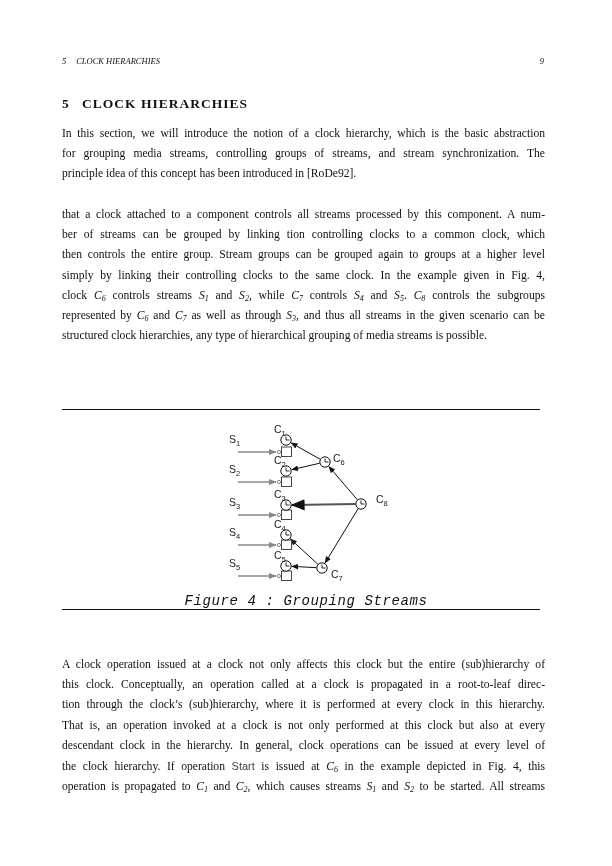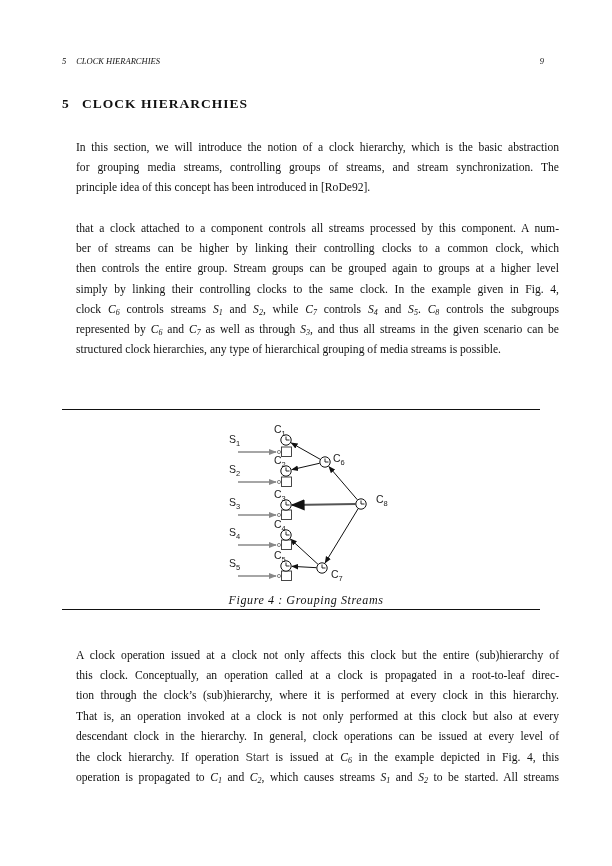--- a/index.html
+++ b/index.html
@@ -6,34 +6,34 @@
   body { width: 612px; height: 866px; position: relative; overflow: hidden;
          font-family: "Liberation Serif", "DejaVu Serif", serif; color: #111; }
   .running-head { position: absolute; top: 56px; left: 62px; width: 482px;
                   font-size: 8.5px; font-style: italic; }
   .running-head .sec { display: inline-block; width: 12px; font-style: italic; }
   .running-head .pg { position: absolute; right: 0; top: 0; font-style: italic; }
   .section-title { position: absolute; top: 96px; left: 62px; font-size: 13.5px;
                    font-weight: bold; letter-spacing: 1px; }
   .section-title .num { display: inline-block; width: 20px; }
   .para { position: absolute; left: 62px; width: 483px; font-size: 11.6px;
-          line-height: 20.2px; text-align: justify; margin: 14px; }
+          line-height: 20.2px; text-align: justify; margin: 0; }
   .para .line { display: block; text-align: justify; text-align-last: justify; white-space: nowrap; }
   .para .line.last { text-align-last: left; }
   .m { font-style: italic; }
   .m sub { font-size: 8px; vertical-align: -2px; line-height: 0; }
   .sc { font-style: italic; font-size: 9px; letter-spacing: 0.3px; }
   .sc .cap { font-size: 11px; }
   .code { font-family: Liberation Sans, sans-serif; font-size: 11px; color: #444; }
   .bold { font-weight: normal; }
   .rule { position: absolute; left: 62px; width: 478px; height: 0; border-top: 1.3px solid #111; }
   .figure { position: absolute; left: 0; top: 0; width: 612px; height: 866px; pointer-events: none; }
   .figure svg { position: absolute; left: 0; top: 0; }
   .caption { position: absolute; top: 593px; left: 0; width: 612px; text-align: center;
-             font-size: 12px; font-style: italic; letter-spacing: 0.6px; }
+             font-size: 14px; font-style: italic; letter-spacing: 0.6px; font-family: Liberation Mono, monospace; }
   .fig-label { font-family: "Liberation Sans", "DejaVu Sans", sans-serif; font-size: 10.5px; fill: #222; }
   .fig-sub { font-size: 7.5px; }
 </style>
 </head>
 <body>
 
 <div class="running-head">
   <span class="sec">5</span>
   <span>CLOCK HIERARCHIES</span>
   <span class="pg">9</span>
@@ -44,21 +44,21 @@
 </div>
 
 <p class="para" style="top:124px">
   <span class="line">In this section, we will introduce the notion of a clock hierarchy, which is the basic abstraction</span>
   <span class="line">for grouping media streams, controlling groups of streams, and stream synchronization. The</span>
   <span class="line last">principle idea of this concept has been introduced in [RoDe92].</span>
 </p>
 
 <p class="para" style="top:205px">
   <span class="line">that a clock attached to a component controls all streams processed by this component. A num-</span>
-  <span class="line">ber of streams can be higher by linking their controlling clocks to a common clock, which</span>
+  <span class="line">ber of streams can be grouped by linking tion controlling clocks to a common clock, which</span>
   <span class="line">then controls the entire group. Stream groups can be grouped again to groups at a higher level</span>
   <span class="line">simply by linking their controlling clocks to the same clock. In the example given in Fig. 4,</span>
   <span class="line"><span>clock </span><span class="m"><span>C</span><sub>6</sub></span><span> controls streams </span><span class="m"><span>S</span><sub>1</sub></span><span> and </span><span class="m"><span>S</span><sub>2</sub></span><span>, while </span><span class="m"><span>C</span><sub>7</sub></span><span> controls </span><span class="m"><span>S</span><sub>4</sub></span><span> and </span><span class="m"><span>S</span><sub>5</sub></span><span>. </span><span class="m"><span>C</span><sub>8</sub></span><span> controls the subgroups</span></span>
   <span class="line"><span>represented by </span><span class="m"><span>C</span><sub>6</sub></span><span> and </span><span class="m"><span>C</span><sub>7</sub></span><span> as well as through </span><span class="m"><span>S</span><sub>3</sub></span><span>, and thus all streams in the given scenario can be</span></span>
   <span class="line last">structured clock hierarchies, any type of hierarchical grouping of media streams is possible.</span>
 </p>
 
 <div class="rule" style="top:409px"></div>
 <div class="rule" style="top:609px"></div>
 
@@ -143,21 +143,21 @@
         <text x="274" y="559" class="fig-label"><tspan>C</tspan><tspan class="fig-sub" dy="3">5</tspan></text>
         <text x="333" y="462" class="fig-label"><tspan>C</tspan><tspan class="fig-sub" dy="3">6</tspan></text>
         <text x="331" y="578" class="fig-label"><tspan>C</tspan><tspan class="fig-sub" dy="3">7</tspan></text>
         <text x="376" y="503" class="fig-label"><tspan>C</tspan><tspan class="fig-sub" dy="3">8</tspan></text>
       </g>
   </svg>
 </div>
 
 <div class="caption">Figure 4 : Grouping Streams</div>
 
-<p class="para" style="top:632px">
+<p class="para" style="top:655px">
   <span class="line">A clock operation issued at a clock not only affects this clock but the entire (sub)hierarchy of</span>
   <span class="line"><span>this clock. Conceptually, an operation called at a clock is </span><span class="bold">propagated</span><span> in a root-to-leaf direc-</span></span>
   <span class="line">tion through the clock’s (sub)hierarchy, where it is performed at every clock in this hierarchy.</span>
   <span class="line">That is, an operation invoked at a clock is not only performed at this clock but also at every</span>
   <span class="line">descendant clock in the hierarchy. In general, clock operations can be issued at every level of</span>
   <span class="line"><span>the clock hierarchy. If operation </span><span class="code">Start</span><span> is issued at </span><span class="m"><span>C</span><sub>6</sub></span><span> in the example depicted in Fig. 4, this</span></span>
   <span class="line"><span>operation is propagated to </span><span class="m"><span>C</span><sub>1</sub></span><span> and </span><span class="m"><span>C</span><sub>2</sub></span><span>, which causes streams </span><span class="m"><span>S</span><sub>1</sub></span><span> and </span><span class="m"><span>S</span><sub>2</sub></span><span> to be started. All streams</span></span>
 </p>
 
 </body></html>

